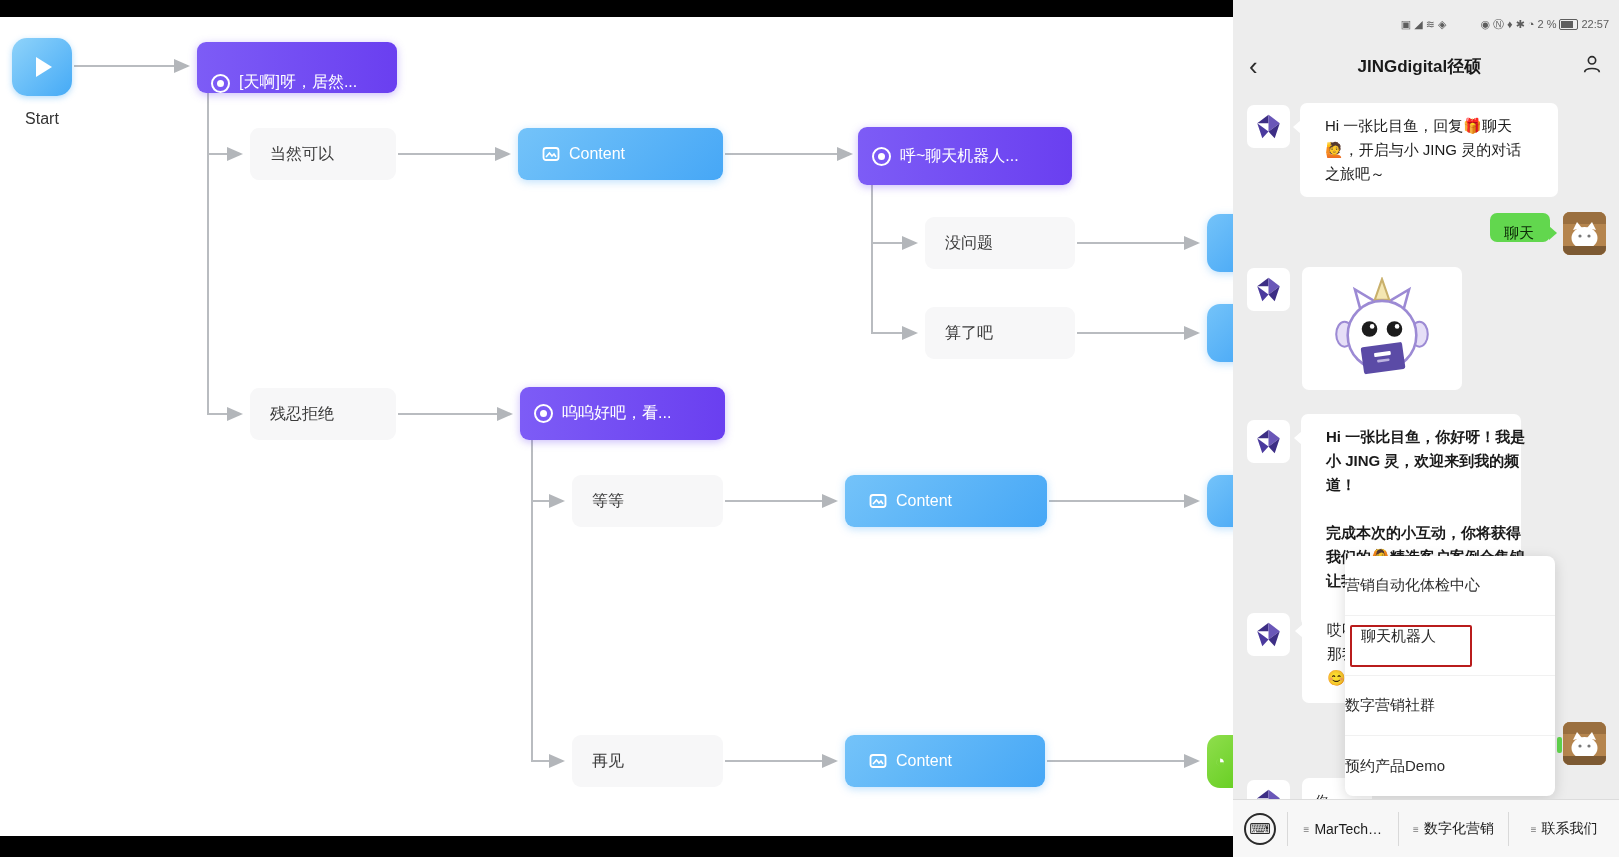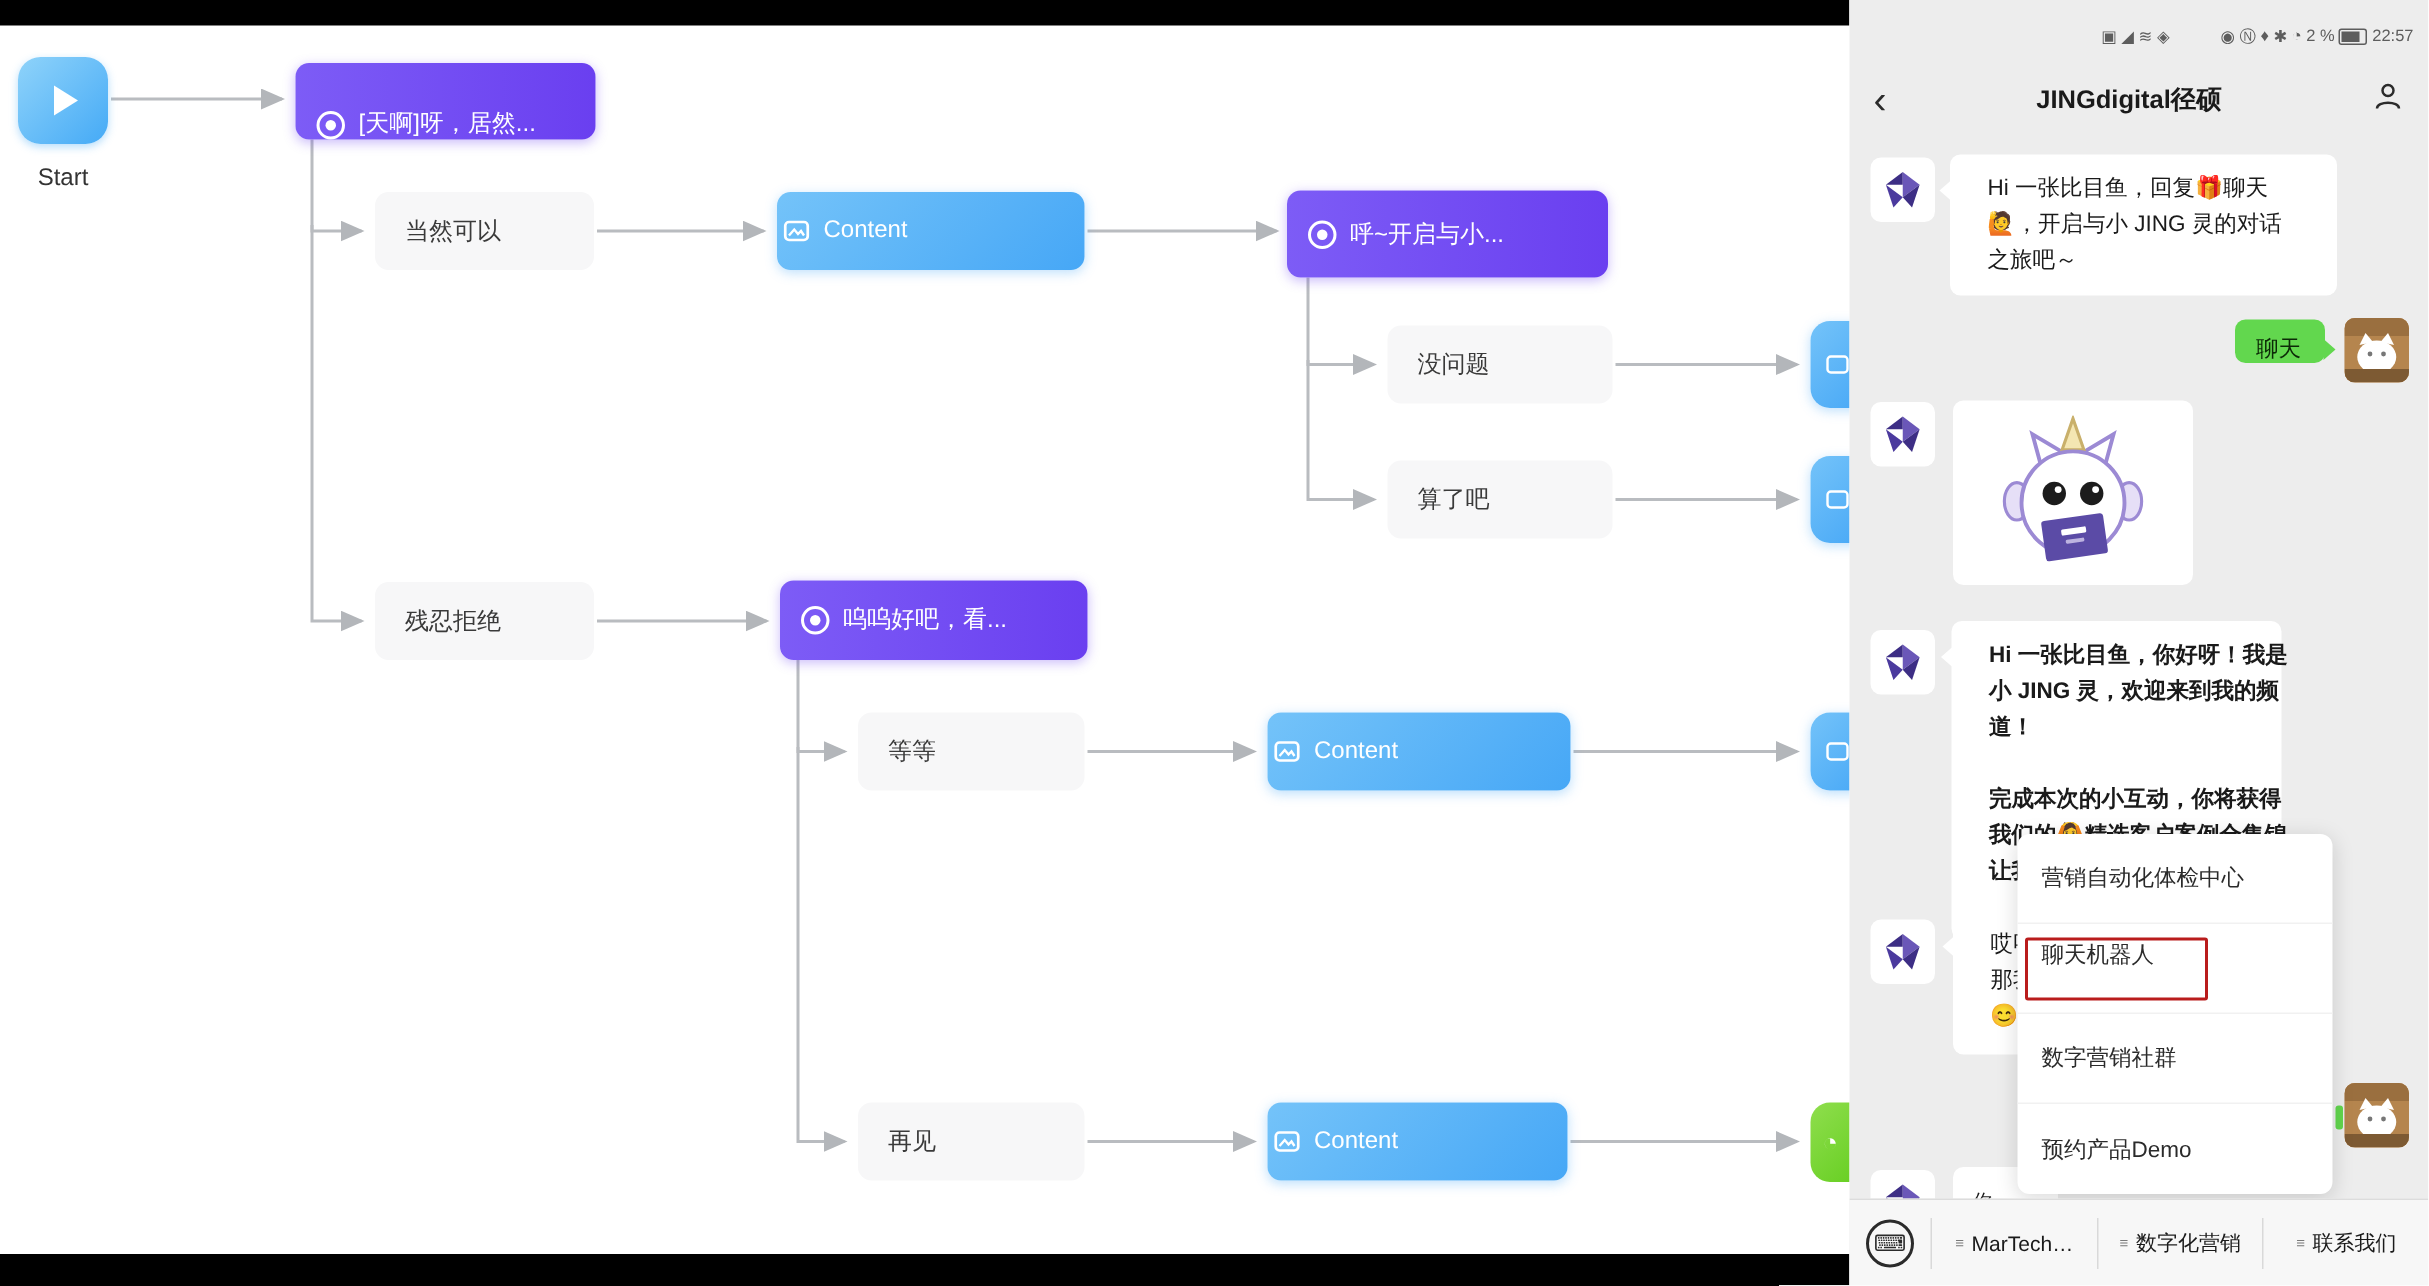--- a/index.html
+++ b/index.html
@@ -13,21 +13,21 @@
   .wires{position:absolute;left:0;top:0;z-index:1;}
   .wire{stroke:#b9bcc0;stroke-width:2;fill:none;}
   .fnode{position:absolute;z-index:2;display:flex;align-items:center;box-sizing:border-box;
          font-size:16px;border-radius:9px;}
   .fnode .lbl{white-space:nowrap;overflow:hidden;}
   .start-node{background:linear-gradient(135deg,#8fd3fa,#45aaf6);border-radius:15px;
               justify-content:center;box-shadow:0 2px 6px rgba(70,170,246,.4);}
   .start-label{position:absolute;z-index:2;font-size:16px;color:#333;text-align:center;}
   .purple-node{background:linear-gradient(90deg,#7d5cf6,#6a3ff0);color:#fff;padding:0 14px;
                box-shadow:0 2px 8px rgba(106,63,240,.35);}
-  .blue-node{background:linear-gradient(135deg,#74c3f9,#46a7f6);color:#fff;padding:0 4px;
+  .blue-node{background:linear-gradient(135deg,#74c3f9,#46a7f6);color:#fff;padding:0 24px;
              box-shadow:0 2px 8px rgba(70,167,246,.35);}
   .gray-node{background:#f7f7f8;color:#3a3a3a;padding:0 20px;}
   .partial-node{border-radius:13px 0 0 13px;}
   .green-node{background:linear-gradient(135deg,#8fde4d,#63cd1e);color:#fff;}
   .play-icon{width:0;height:0;border-left:16px solid #fff;border-top:10px solid transparent;
              border-bottom:10px solid transparent;margin-left:4px;}
   .target-icon{width:15px;height:15px;border:2px solid #fff;border-radius:50%;display:inline-flex;
                align-items:center;justify-content:center;margin-right:9px;flex:0 0 auto;}
   .target-icon .dot{width:7px;height:7px;background:#fff;border-radius:50%;}
   .content-icon{margin-right:9px;display:inline-flex;flex:0 0 auto;}
@@ -50,21 +50,21 @@
   .bubble{position:absolute;background:#fff;border-radius:7px;padding:11px 13px;font-size:15px;
           line-height:24px;color:#1a1a1a;box-sizing:border-box;}
   .bubble.left:before{content:"";position:absolute;left:-7px;top:17px;border-top:7px solid transparent;
           border-bottom:7px solid transparent;border-right:8px solid #fff;}
   .bubble.green{background:#62d74e;color:#0c2a07;}
   .bubble.green:after{content:"";position:absolute;right:-7px;top:13px;border-top:7px solid transparent;
           border-bottom:7px solid transparent;border-left:8px solid #62d74e;}
   .bline{min-height:24px;white-space:nowrap;margin-left:12px;}
   .popup{position:absolute;left:112px;top:556px;width:210px;height:240px;background:#fff;
          border-radius:8px;box-shadow:0 3px 14px rgba(0,0,0,.15);z-index:20;}
-  .popup .row{height:60px;display:flex;align-items:center;padding-left:16px;font-size:15px;color:#2b2b2b;
+  .popup .row{height:60px;display:flex;align-items:center;font-size:15px;color:#2b2b2b;
               border-bottom:1px solid #f1f1f1;box-sizing:border-box;position:relative;}
   .popup .row:last-child{border-bottom:none;}
   .hl-box{position:absolute;left:5px;top:9px;width:122px;height:42px;border:2px solid #b91c1c;
           border-radius:2px;display:flex;align-items:flex-start;padding-left:9px;box-sizing:border-box;}
   .bottombar{position:absolute;left:0;top:799px;width:386px;height:58px;background:#f7f7f7;
              border-top:1px solid #dcdcdc;display:flex;align-items:center;z-index:25;}
   .kb-wrap{width:54px;display:flex;justify-content:center;}
   .kb-icon{width:32px;height:32px;border:2px solid #2b2b2b;border-radius:50%;display:flex;
            align-items:center;justify-content:center;font-size:15px;color:#2b2b2b;box-sizing:border-box;}
   .bb-item{flex:1;display:flex;align-items:center;justify-content:center;gap:5px;height:34px;
@@ -129,21 +129,21 @@
             <path d="M4,12 L7.5,8 L10,11 L12,9 L14,12" fill="none" stroke="#fff" stroke-width="1.6"></path>
           </svg>
       </span>
       <span class="lbl">Content</span>
     </div>
 
     <div class="fnode purple-node" style="left:858px;top:127px;width:214px;height:58px;">
       <span class="target-icon">
           <span class="dot"></span>
         </span>
-      <span class="lbl">呼~开启与小...</span>
+      <span class="lbl">呼~聊天机器人...</span>
     </div>
 
     <div class="fnode gray-node" style="left:925px;top:217px;width:150px;height:52px;">
       <span class="lbl">没问题</span>
     </div>
     <div class="fnode gray-node" style="left:925px;top:307px;width:150px;height:52px;">
       <span class="lbl">算了吧</span>
     </div>
 
     <div class="fnode blue-node partial-node" style="left:1207px;top:214px;width:40px;height:58px;">

